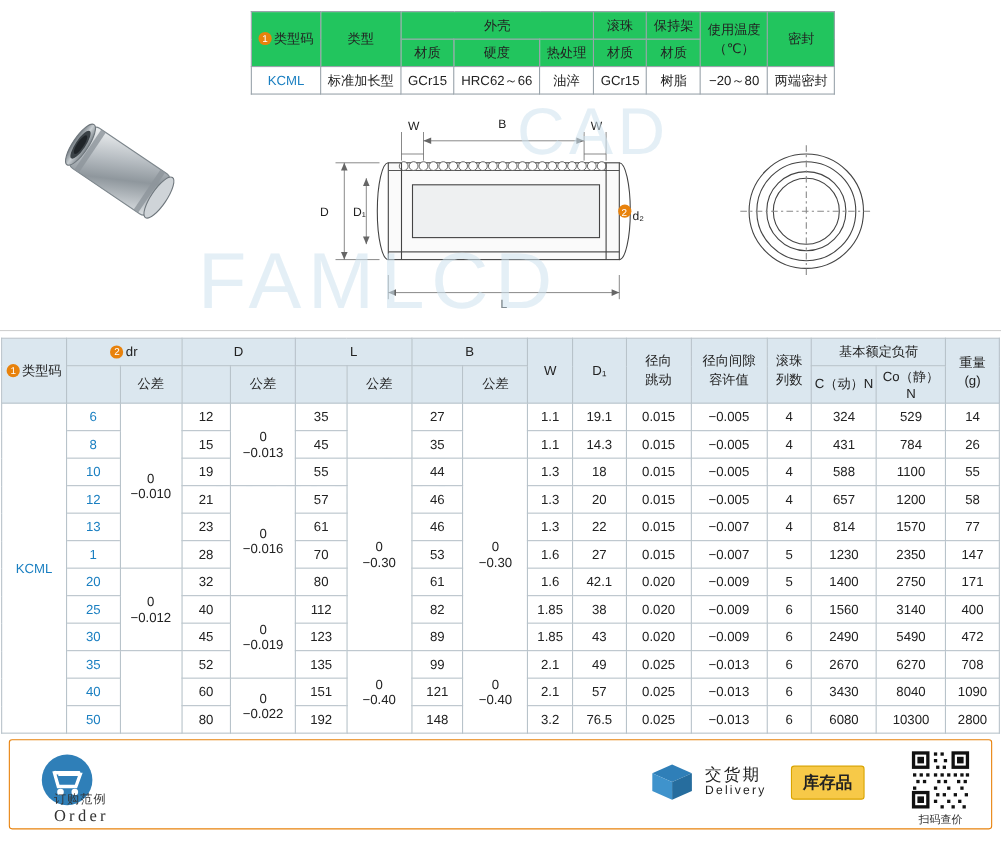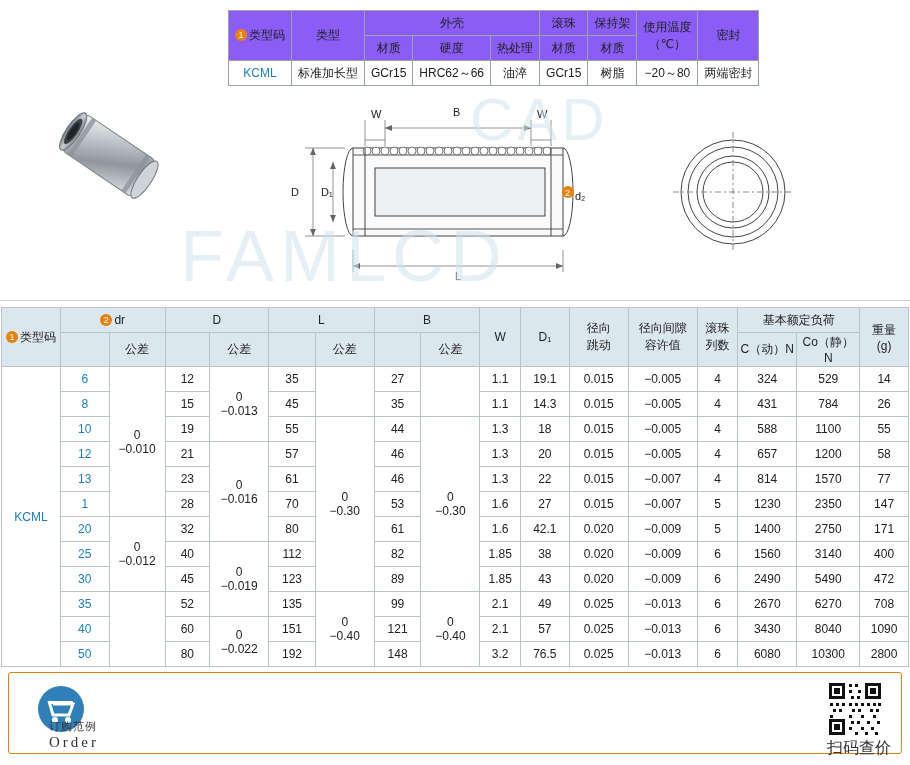--- a/index.html
+++ b/index.html
@@ -24,21 +24,21 @@
   
   .top-wrap{position:relative;height:300px;border-bottom:1px solid #d0d0d0;}
   table{border-collapse:collapse;}
 
   
   .spec{position:absolute;left:228px;top:10px;}
   .spec td,.spec th{
     border:1px solid #9aa4ab;font-weight:normal;font-size:12px;
     text-align:center;padding:2px 6px;height:20px;color:#222;
   }
-  .spec thead th{background:#8b5cf6;}
+  .spec thead th{background:#22c55e;}
   .spec tbody td{background:#ffffff;}
   .spec .key{color:#1a7fc1;}
 
   .circ{
     display:inline-block;width:12px;height:12px;line-height:12px;
     border-radius:50%;background:#e8820c;color:#fff;font-size:9px;
     text-align:center;margin-right:2px;vertical-align:1px;
   }
   .circ.o2{background:#e8820c;}
 
@@ -77,21 +77,21 @@
   .otbl td.val{color:#1a7fc1;}
   .deliv{position:absolute;left:580px;top:18px;display:flex;align-items:center;gap:8px;}
   .deliv-txt{font-size:11px;line-height:1.15;}
   .deliv-txt .cn{font-size:15px;letter-spacing:2px;}
   .stock{
     margin-left:14px;background:#f7c948;border:1px solid #d9a400;border-radius:3px;
     padding:5px 10px;font-size:15px;color:#222;font-weight:bold;
   }
   .qr{position:absolute;left:818px;top:8px;text-align:center;}
   .qr-img{width:56px;height:56px;}
-  .qr-cap{font-size:16px;color:#333;margin-top:1px;}
+  .qr-cap{font-size:10px;color:#333;margin-top:1px;}
   svg{display:block;}
 </style>
 </head>
 <body>
 
 <div class="wm">
   <span class="w1">CAD</span>
   <span class="w2">FAMLCD</span>
   <span class="w3">FAMLCD</span>
   <span class="w4">CAD</span>
@@ -492,20 +492,32 @@
       <circle cx="28" cy="35" r="3"></circle>
         <circle cx="41" cy="35" r="3"></circle>
     </g>
   </svg>
   <div class="order-label">
     <div>订购范例</div>
     <div class="big" style="letter-spacing:3px;font-family:Liberation Serif, serif;">Order</div>
   </div>
 
 
+  <div class="deliv">
+    <svg width="44" height="40" viewBox="0 0 44 40">
+      <path d="M22 4 L40 12 L22 20 L4 12 Z" fill="#2f7fb8"></path>
+      <path d="M4 12 L4 28 L22 36 L22 20 Z" fill="#3f93cc"></path>
+      <path d="M40 12 L40 28 L22 36 L22 20 Z" fill="#266d9e"></path>
+    </svg>
+    <div class="deliv-txt">
+      <div class="cn">交货期</div>
+      <div style="letter-spacing:2px;">Delivery</div>
+    </div>
+    <div class="stock">库存品</div>
+  </div>
 
   <div class="qr">
     <svg class="qr-img" viewBox="0 0 56 56">
       <rect width="56" height="56" fill="#fff"></rect>
       <g fill="#111">
         <rect x="2" y="2" width="16" height="16"></rect>
           <rect x="5" y="5" width="10" height="10" fill="#fff"></rect>
           <rect x="7" y="7" width="6" height="6"></rect>
         <rect x="38" y="2" width="16" height="16"></rect>
           <rect x="41" y="5" width="10" height="10" fill="#fff"></rect>

